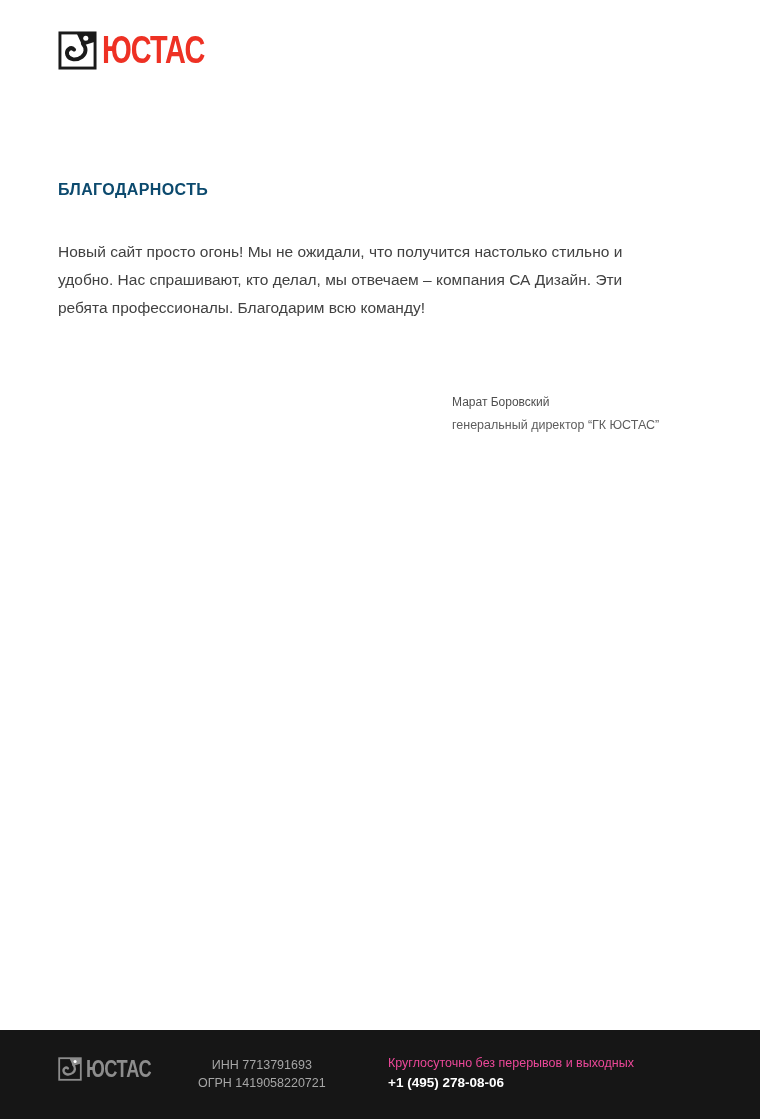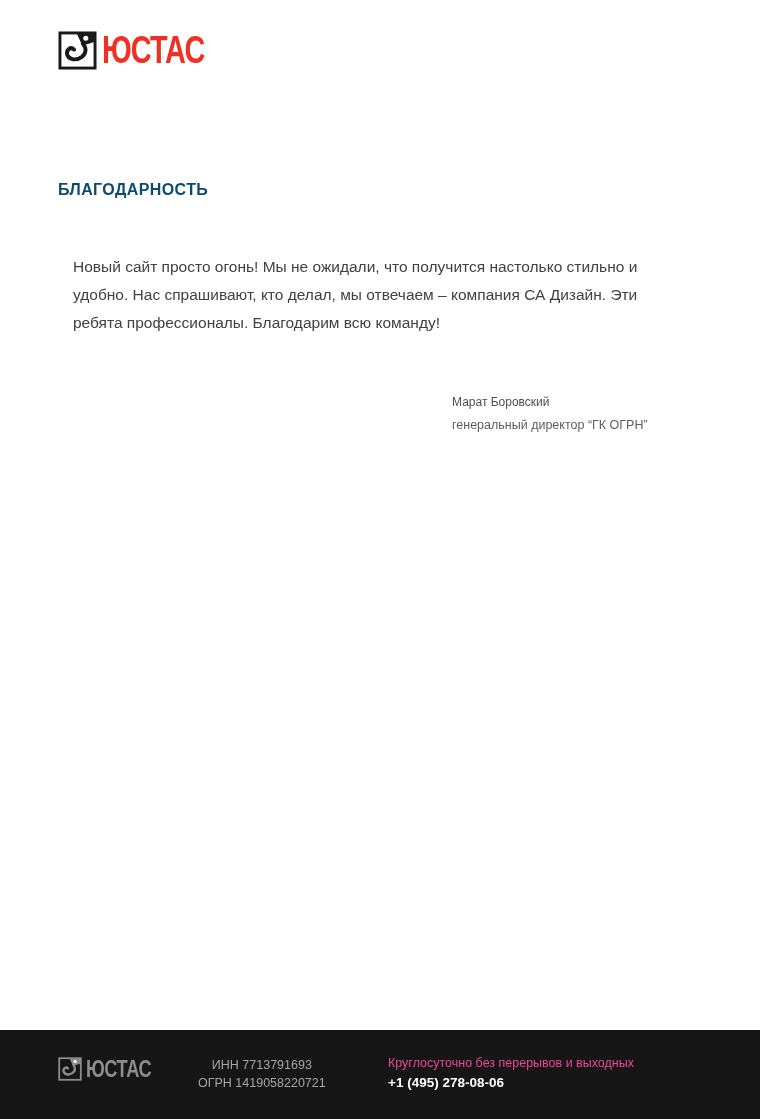--- a/index.html
+++ b/index.html
@@ -51,21 +51,21 @@
     font-size: 16px;
     font-weight: bold;
     letter-spacing: 0.4px;
     color: #0c4a6e;
   }
   .doc-body {
     position: absolute;
     left: 58px;
     top: 238px;
     width: 618px;
-    margin: 15px;
+    margin: 0;
     font-size: 15.5px;
     line-height: 28px;
     color: #414141;
   }
 
   .signature {
     position: absolute;
     left: 452px;
     top: 391px;
   }
@@ -155,21 +155,21 @@
   </svg>
   <span class="logo-text">ЮСТАС</span>
 </div>
 
 <h1 class="doc-title">БЛАГОДАРНОСТЬ</h1>
 
 <p class="doc-body">Новый сайт просто огонь! Мы не ожидали, что получится настолько стильно и удобно. Нас спрашивают, кто делал, мы отвечаем – компания СА Дизайн. Эти ребята профессионалы. Благодарим всю команду!</p>
 
 <div class="signature">
   <p class="signature-name">Марат Боровский</p>
-  <p class="signature-title">генеральный директор “ГК ОГРН”</p>
+  <p class="signature-title">генеральный директор “ГК ЮСТАС”</p>
 </div>
 
 <div class="footer">
   <div class="footer-logo">
     <svg class="logo-icon" viewBox="0 0 40 40">
       <use href="#hook-icon"></use>
     </svg>
     <span class="logo-text">ЮСТАС</span>
   </div>
 

